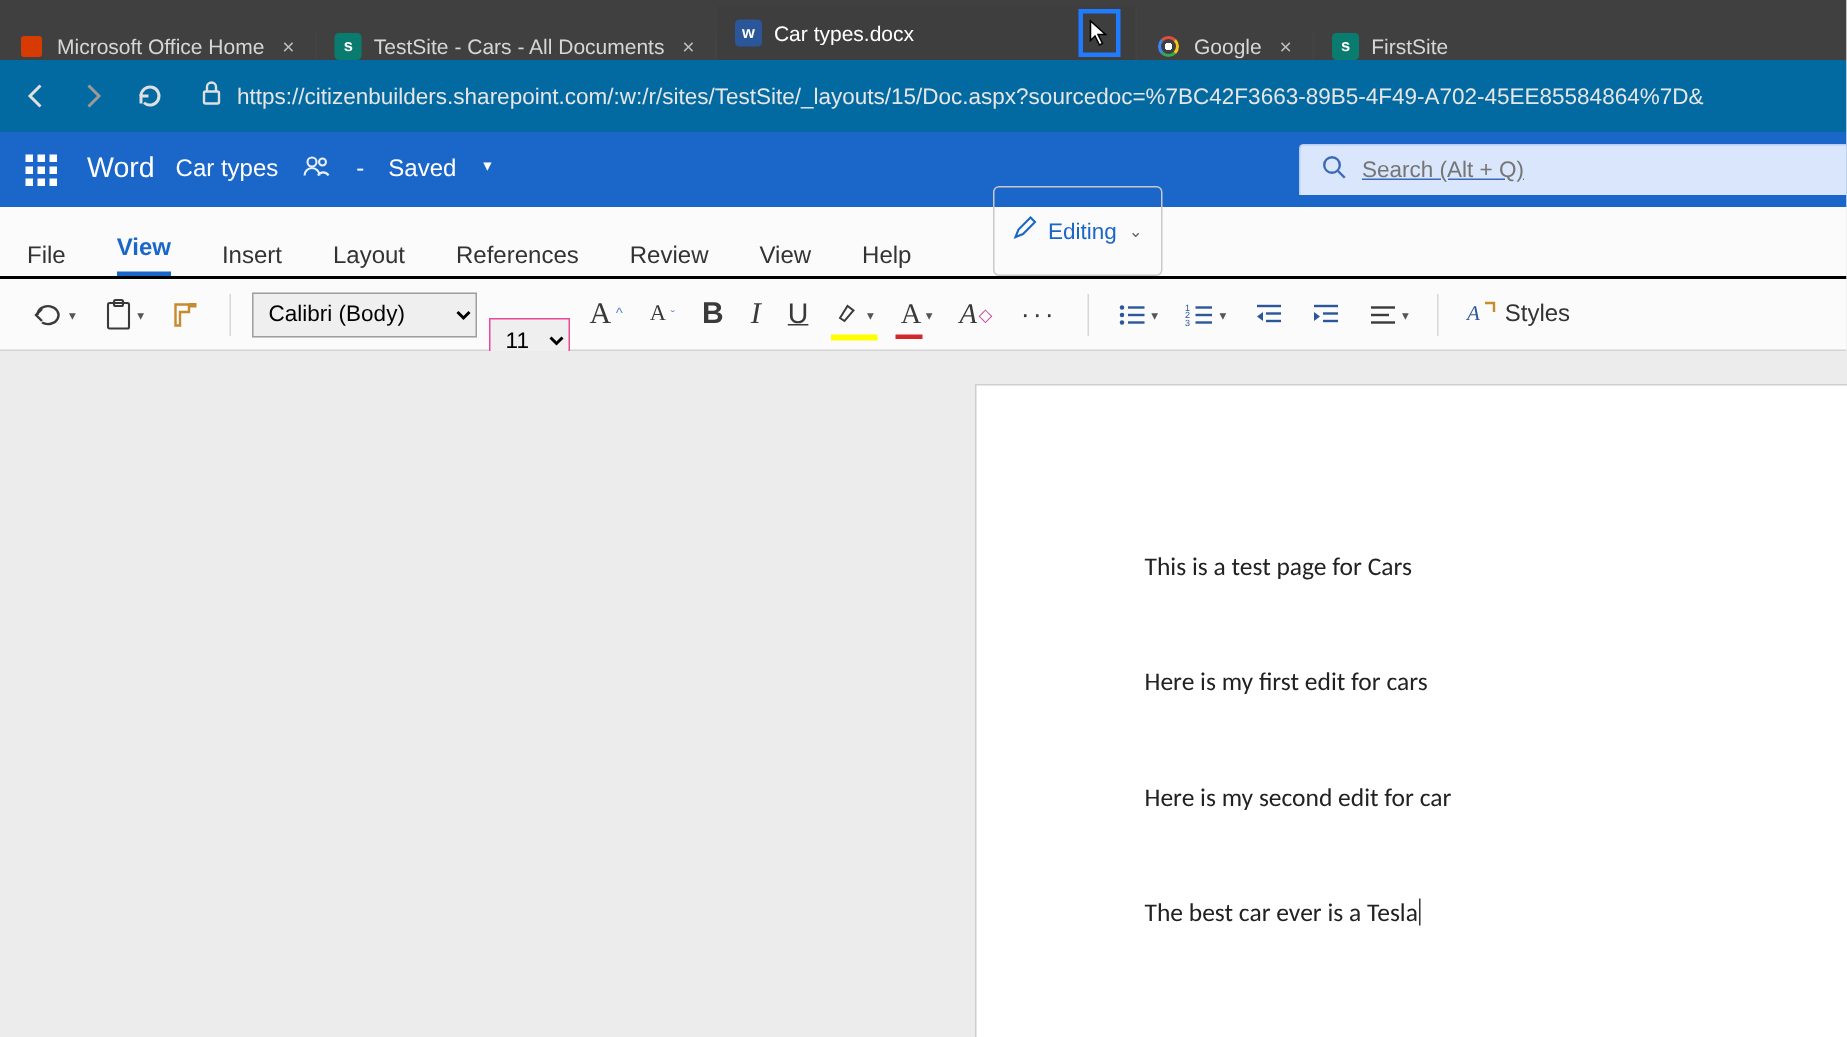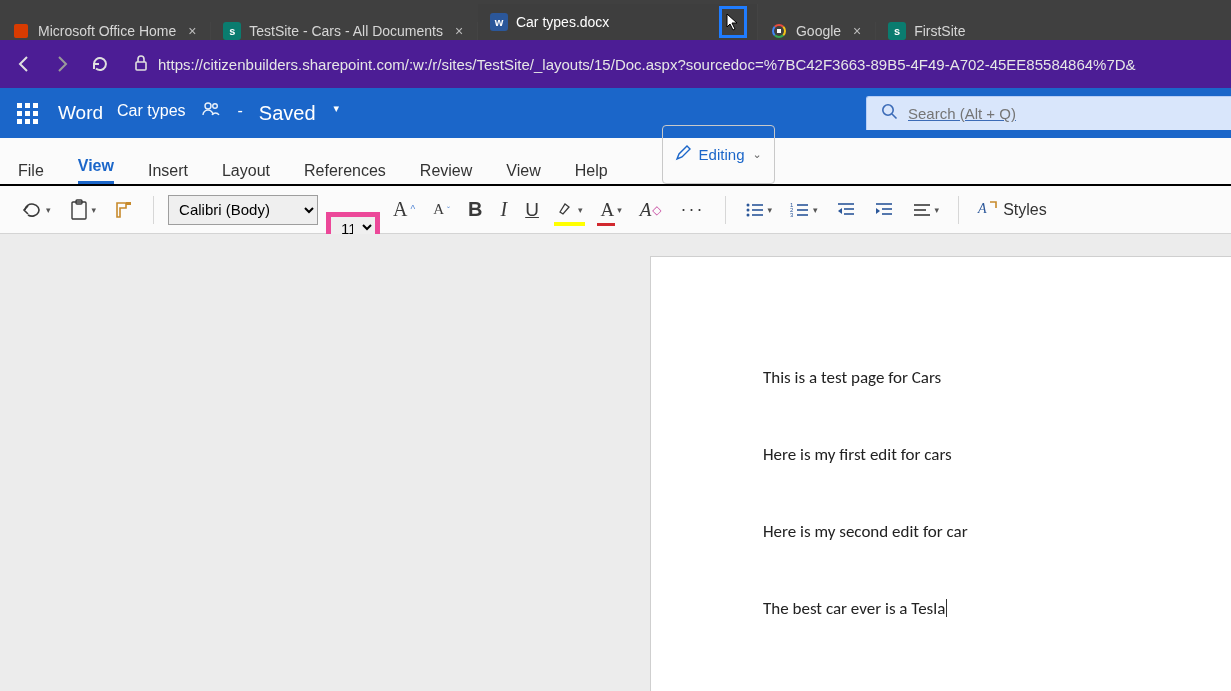--- a/index.html
+++ b/index.html
@@ -12,52 +12,52 @@
   .tab .favicon { width: 18px; height: 18px; display: flex; align-items: center; justify-content: center; font-size: 11px; border-radius: 3px; }
   .fav-office { background: #d83b01; color: white; border-radius:2px; width:14px; height:14px; }
   .fav-sp { background: #0a7c6f; color: white; font-weight:bold; }
   .fav-word { background: #2b579a; color: white; font-weight:bold; }
   .fav-google { background: radial-gradient(circle, #fff 35%, transparent 36%); border: 2px solid #e84c3d; border-right-color:#f5c518; border-bottom-color:#34a853; border-left-color:#4285f4; border-radius:50%; width:14px; height:14px; }
   .tab-title { white-space: nowrap; overflow:hidden; text-overflow: ellipsis; flex:1; }
   .tab-close { width: 16px; height: 16px; display:flex; align-items:center; justify-content:center; color:#bdbdbd; font-size:14px; }
   .cursor-highlight { border: 3px solid #1f7cff; padding: 4px; margin: 2px 0 2px 0; }
   .cursor-highlight svg { display:block; }
 
-  .addrbar { height: 48px; background: #4c1d95; display:flex; align-items:center; padding: 0 10px; gap: 10px; color:#e0e0e0; }
+  .addrbar { height: 48px; background: #0369a1; display:flex; align-items:center; padding: 0 10px; gap: 10px; color:#e0e0e0; }
   .nav-btn { width:28px; height:28px; display:flex; align-items:center; justify-content:center; color:#e0e0e0; cursor:pointer; }
   .url-box { flex:1; height:32px; display:flex; align-items:center; padding:0 10px; color:#e6e6e6; font-size:15px; white-space:nowrap; overflow:hidden; }
   .lock { margin-right:10px; color:#e0e0e0; }
 
   
   .word-titlebar { height: 50px; background: #1b66c9; display:flex; align-items:center; color:white; padding: 0 0 0 10px; gap: 14px; }
   .app-launcher { width: 34px; height:34px; display:grid; grid-template-columns:repeat(3,5px); grid-template-rows:repeat(3,5px); gap:3px; align-content:center; justify-content:center; cursor:pointer; }
   .app-launcher span { background:white; width:5px; height:5px; }
   .word-brand { font-size: 19px; font-weight:400; }
   .doc-title-group { display:flex; align-items:flex-start; gap:16px; font-size:16px; }
   .share-glyph { font-size:15px; opacity:.9; }
-  .save-state { font-size:20px; }
+  .save-state { font-size:16px; }
   .chev-sm { font-size:11px; margin-left:2px; }
   .search-wrap { margin-left:auto; width:365px; }
   .search-box { height:34px; background:#d9e6fb; border:1px solid #b8cef5; border-bottom:none; border-right:none; border-radius:3px 0 0 0; display:flex; align-items:center; padding:0 14px; gap:10px; color:#3b6bb7;text-decoration:underline; }
   .search-input { flex:1; border:none; background:transparent; outline:none; color:#3b6bb7; font-size:15px; }
 
   
   .ribbon-tabs { height:48px; background:#fbfbfb; border-bottom:2px solid #000000; display:flex; align-items:flex-end; padding:0 18px; gap:34px; color:#333; font-size:16px; }
   .rtab { cursor:pointer; padding: 4px 0; }
   .rtab.active { color:#1b66c9; font-weight:600; border-bottom:3px solid #1b66c9; padding-bottom:6px; }
   .editing-btn { margin-left:20px; border:1px solid #c9c9c9; border-radius:4px; padding:19px 12px; display:flex; align-items:center; gap:8px; color:#1b66c9; font-size:15px; cursor:pointer; }
   .editing-btn .chev { color:#666; font-size:11px; }
 
   
   .ribbon-tools { height:48px; background:#fbfbfb; border-bottom:1px solid #d4d4d4; display:flex; align-items:center; padding:0 16px; gap:8px; color:#3a3a3a; font-size:15px; }
   .tool { display:flex; align-items:center; gap:3px; padding:4px 5px; cursor:pointer; }
   .chev-dd { font-size:9px; color:#555; }
   .sep { width:1px; height:28px; background:#d7d7d7; margin:0 6px; }
   .font-select { height:30px; border:1px solid #9e9e9e; font-size:15px; padding:2px 6px; width:150px; }
-  .size-select { height:30px; border:5px solid #ec4899; font-size:15px; padding:2px 6px; width:54px;margin-top:35px; }
+  .size-select { height:30px; border:1px solid #ec4899; font-size:15px; padding:2px 6px; width:54px;margin-top:35px; }
   .glyph-big { font-size:19px; font-family: "Times New Roman", serif; }
   .glyph-grow { font-size:20px; }
   .glyph-shrink { font-size:15px; }
   .bold { font-weight:bold; font-size:20px; }
   .italic { font-style:italic; font-family:"Times New Roman",serif; font-size:20px; }
   .under { text-decoration: underline; font-size:19px; }
   .hilite { position:relative; }
   .hilite-bar { position:absolute; bottom:-1px; left:2px; right:2px; height:4px; background:#ffff00; }
   .fcolor { position:relative; }
   .fcolor-bar { position:absolute; bottom:-1px; left:2px; right:12px; height:3px; background:#d1282e; }

